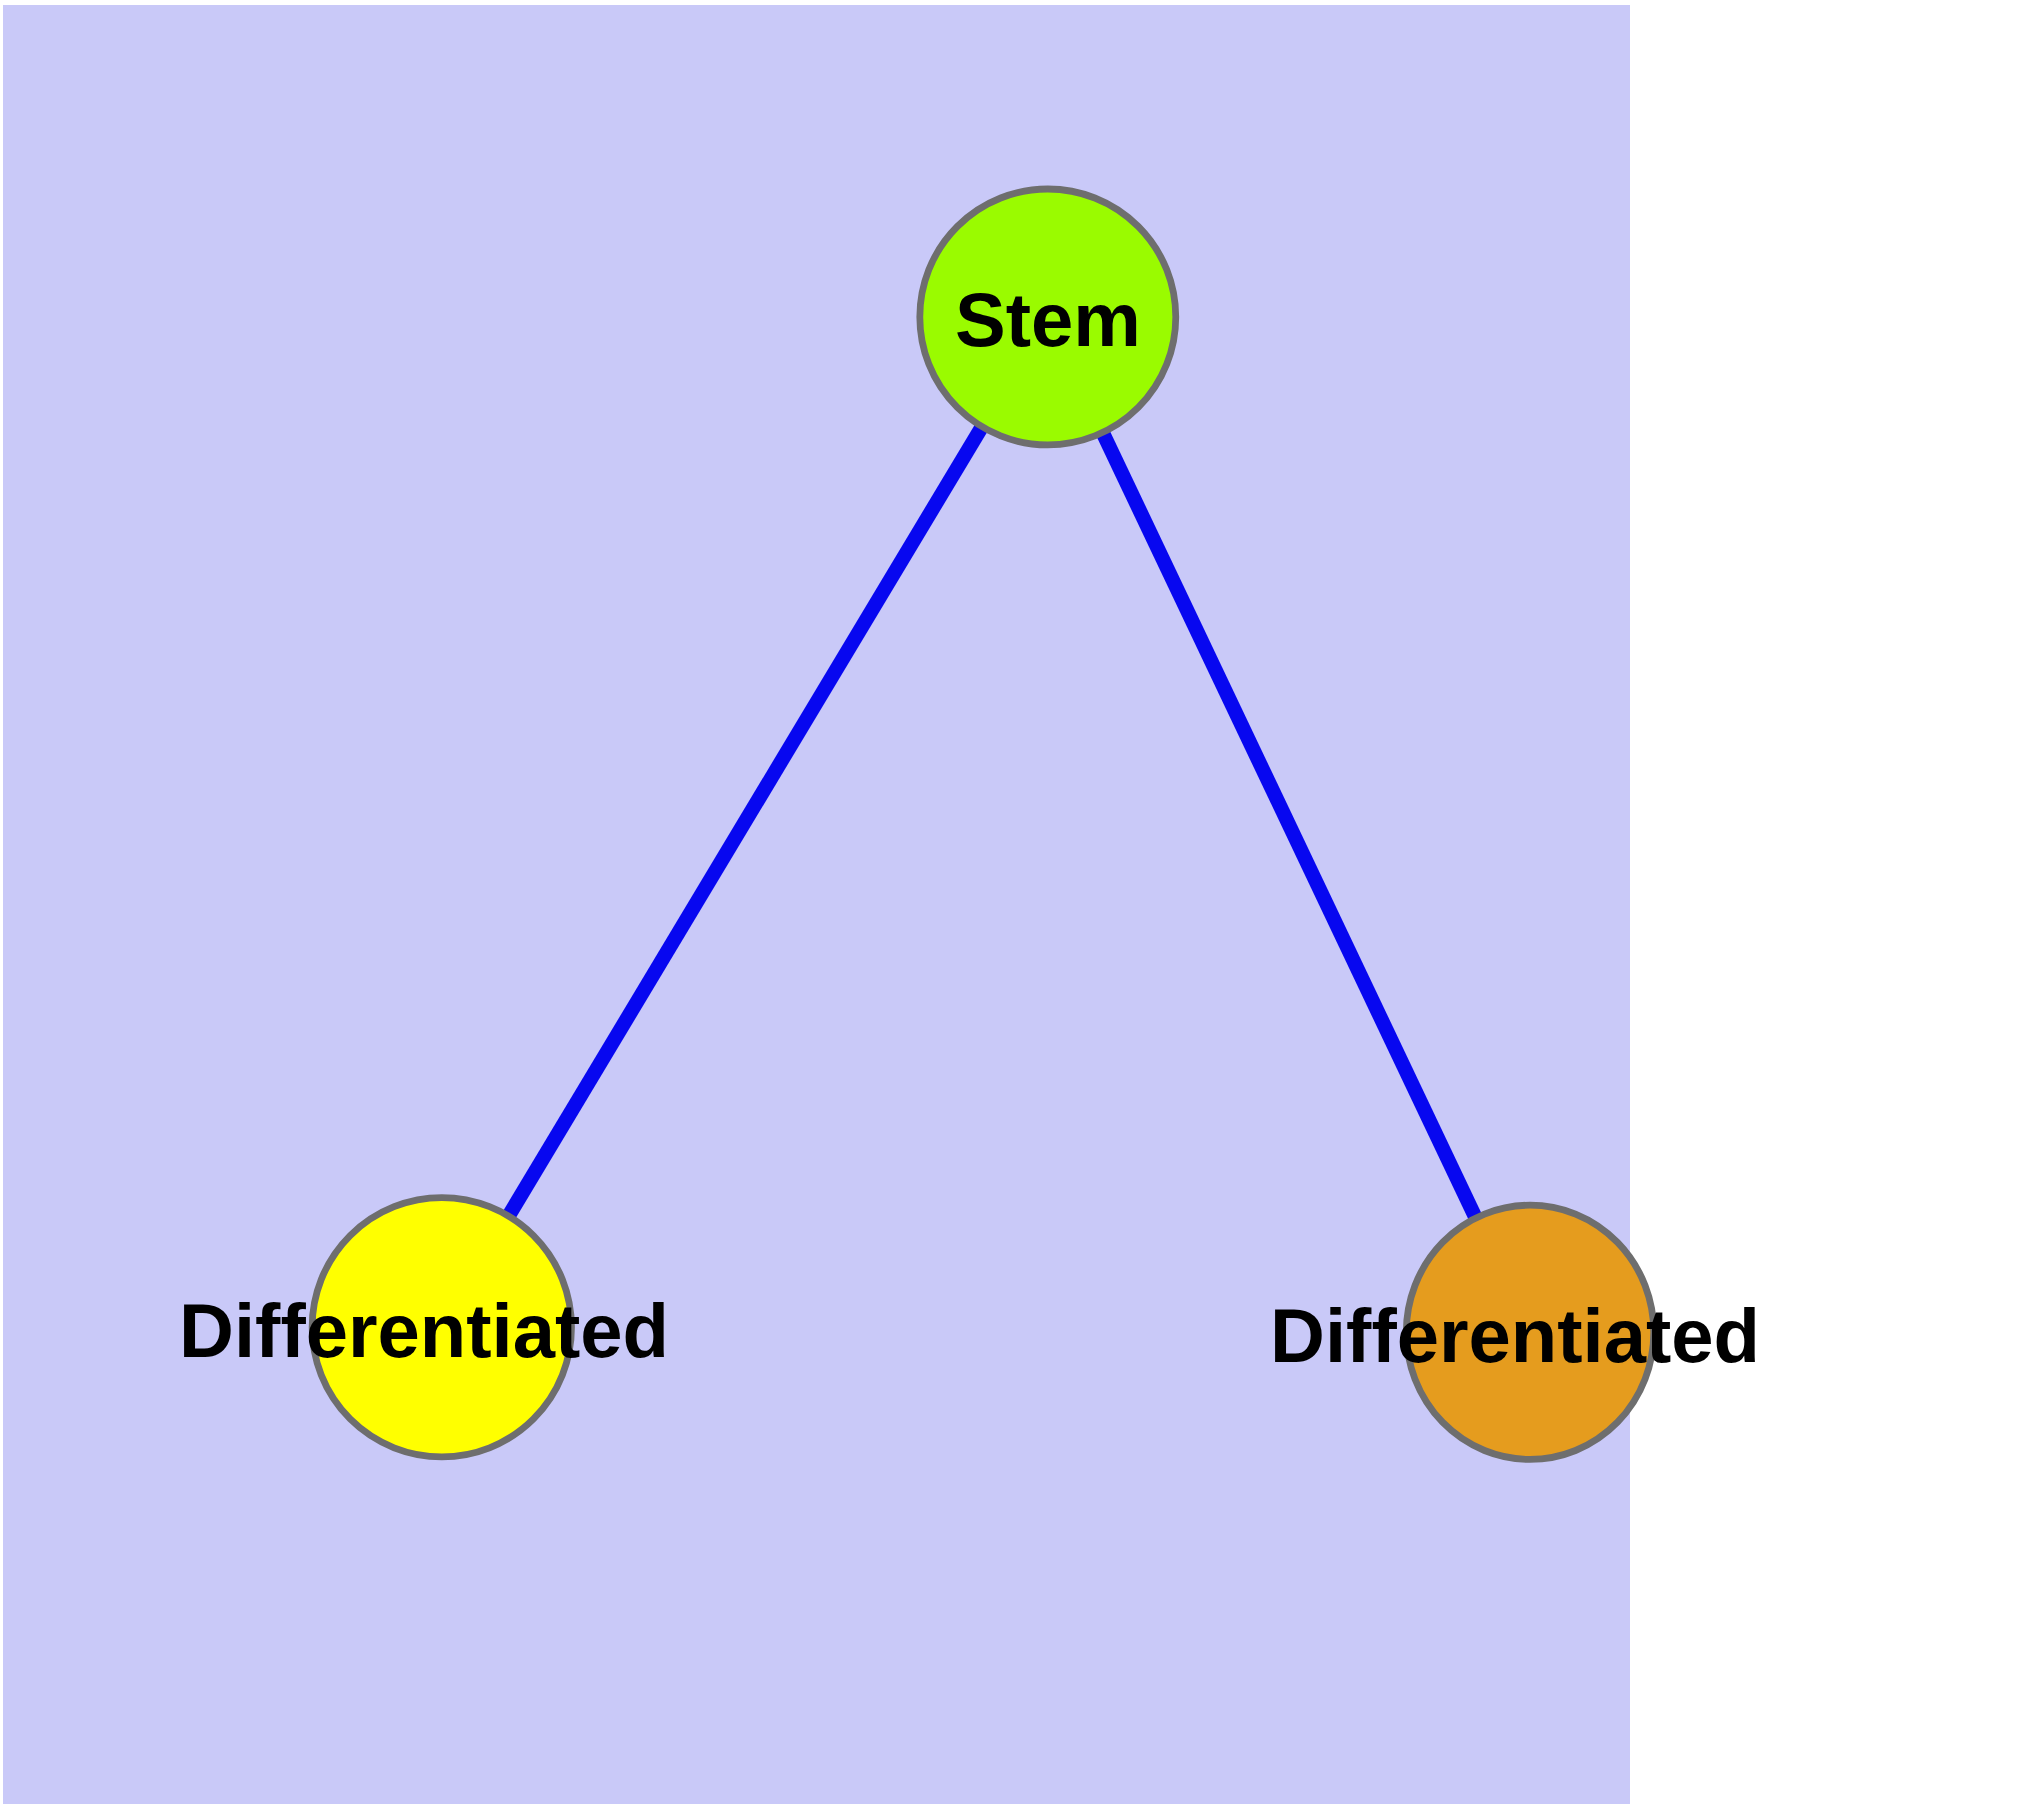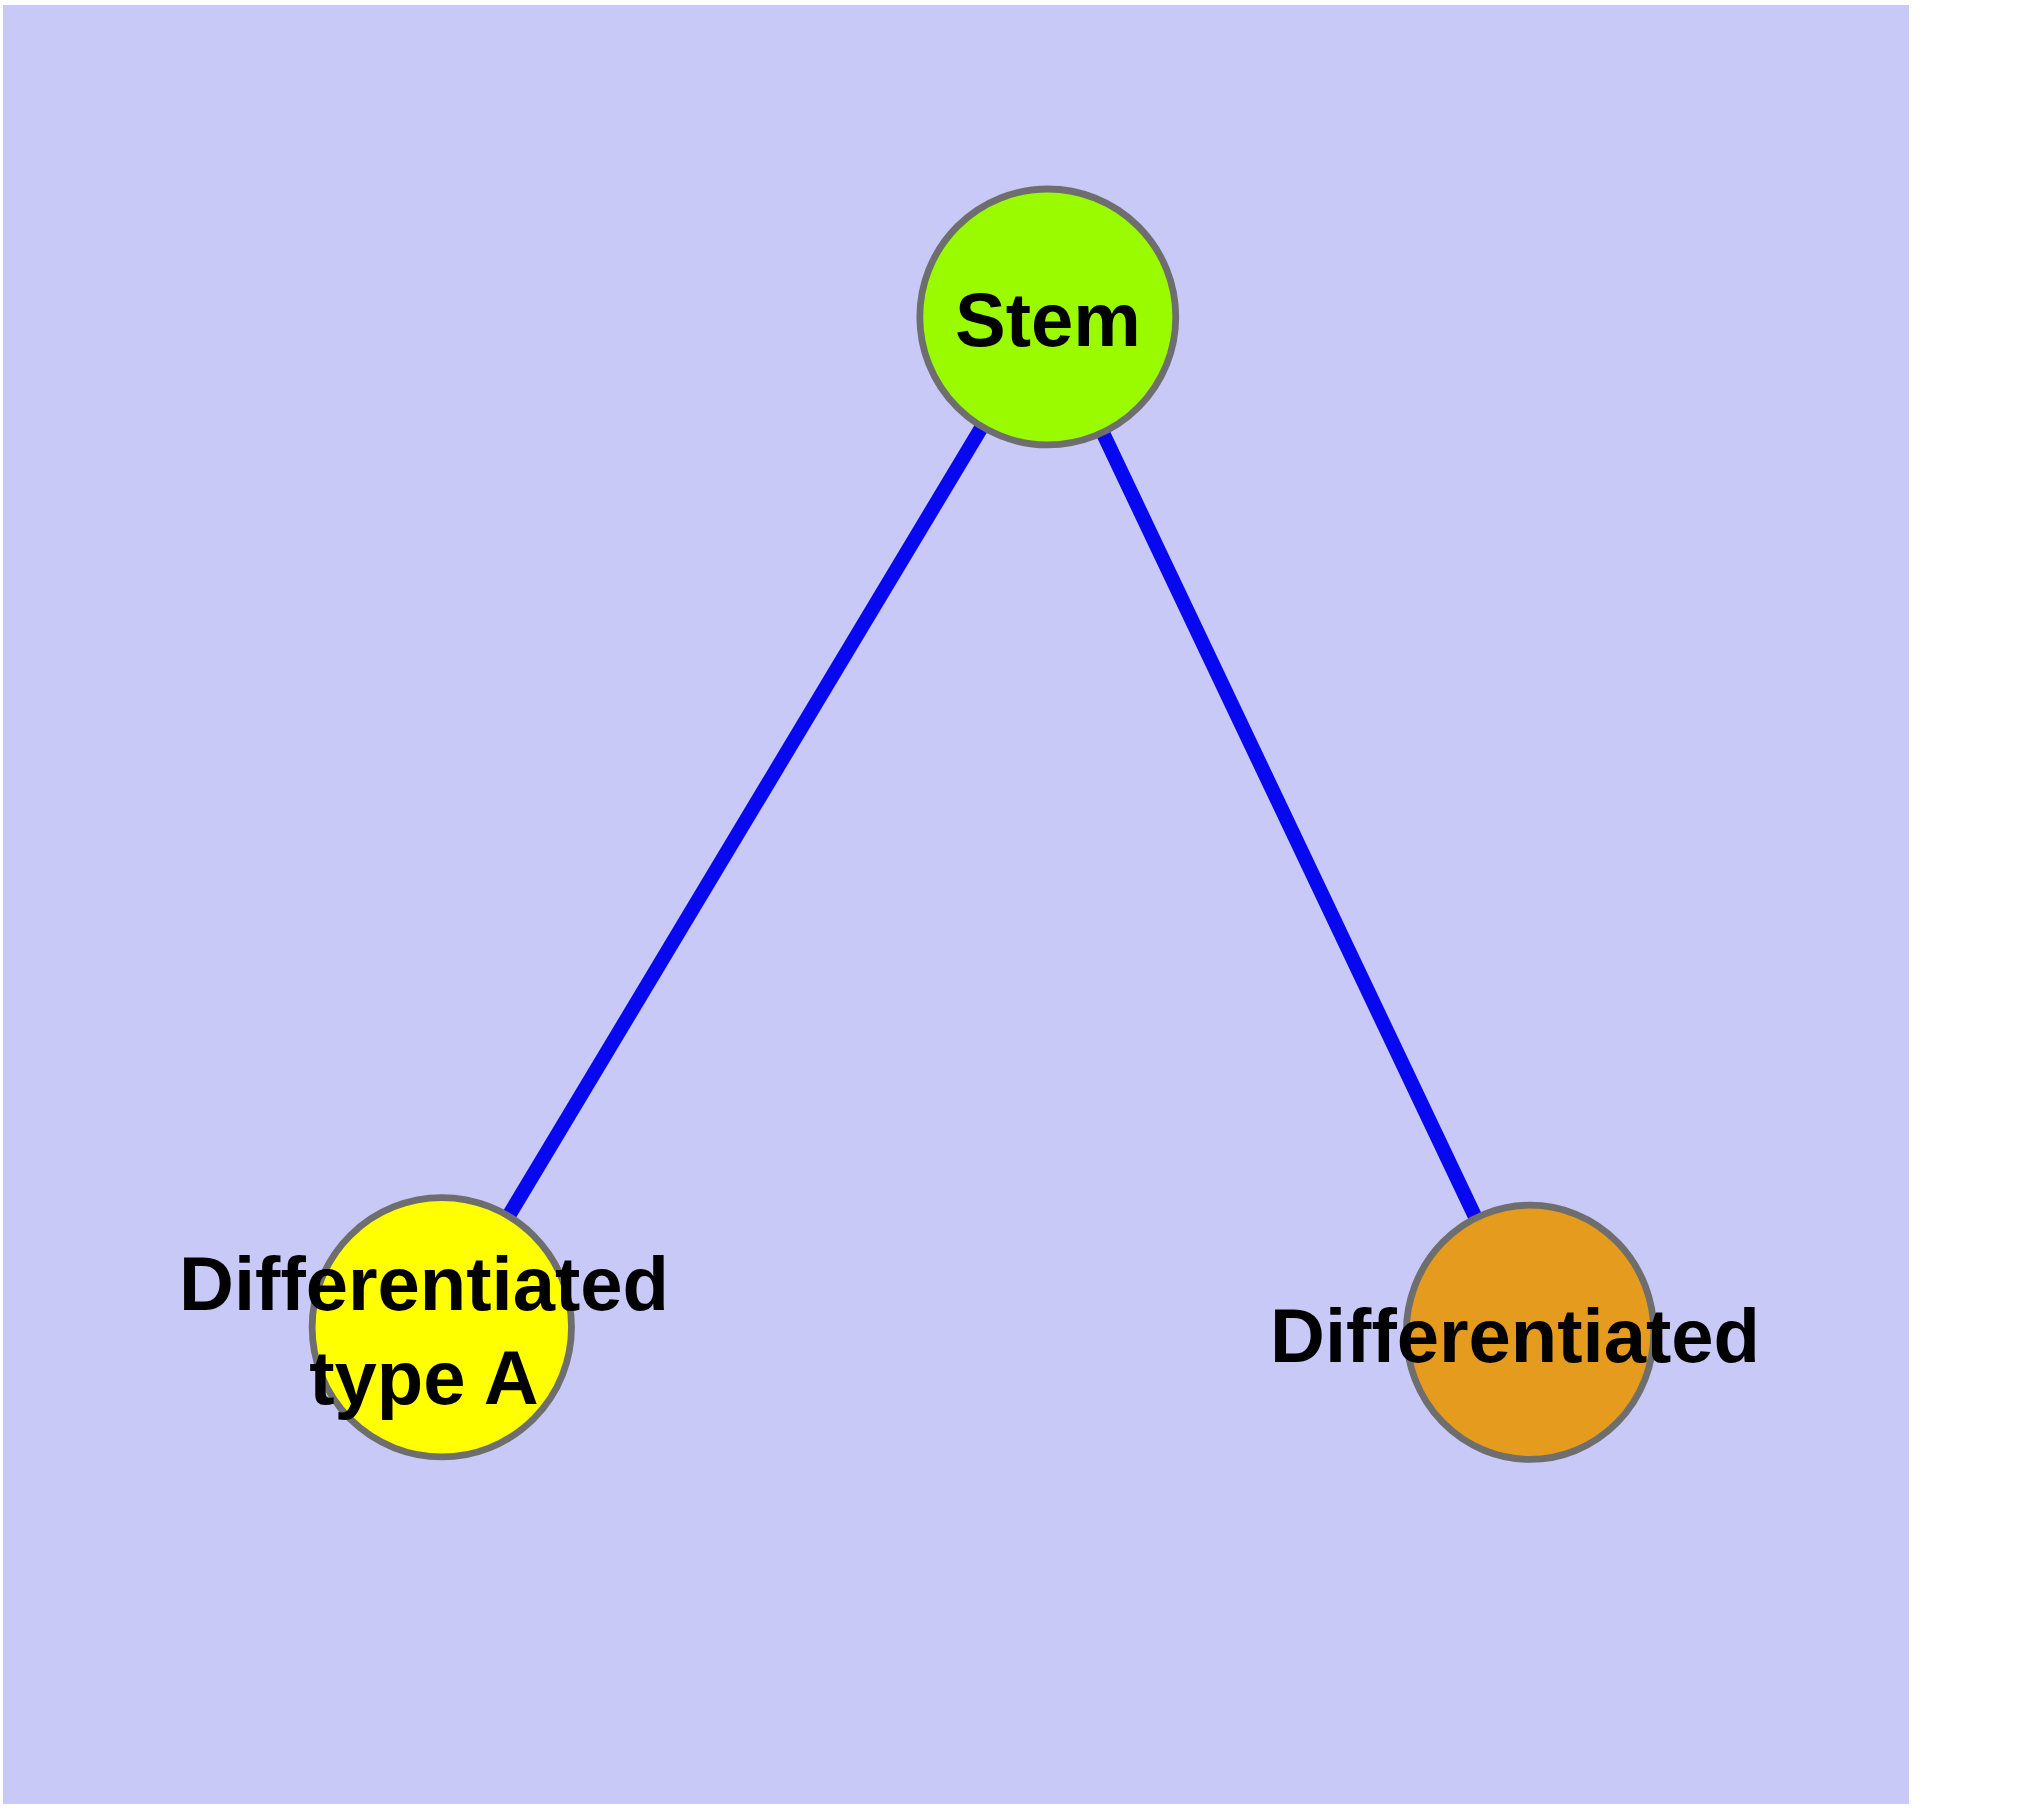--- a/index.html
+++ b/index.html
@@ -8,21 +8,21 @@
   }
   body {
     width: 2021px;
     height: 1812px;
     background: #FFFFFF;
     font-family: "Liberation Sans", sans-serif;
     overflow: hidden;
   }
   .page {
     position: relative;
-    width: 1909px;
+    width: 1630px;
     height: 1812px;
   }
   
   .graph-bg {
     position: absolute;
     left: 3.4px;
     top: 5.1px;
     right: 0px;
     bottom: 7.6px;
   }
@@ -71,21 +71,20 @@
 
     <ellipse class="node-shape" cx="1805" cy="1572" rx="146" ry="150" fill="#E59C1E" stroke="#6E6E6E"></ellipse>
   </svg>
 
   <div class="node-label" style="left: 1048px; top: 320px; color: rgb(0, 0, 0);">
     <div>Stem</div>
   </div>
 
   <div class="node-label" style="left: 424px; top: 1331px; color: rgb(0, 0, 0);">
     <div>Differentiated</div>
-    <div>type A</div>
   </div>
 
   <div class="node-label" style="left: 1515px; top: 1336px; color: rgb(0, 0, 0);">
     <div>Differentiated</div>
   </div>
 
 </div>
 
 
 </body></html>

